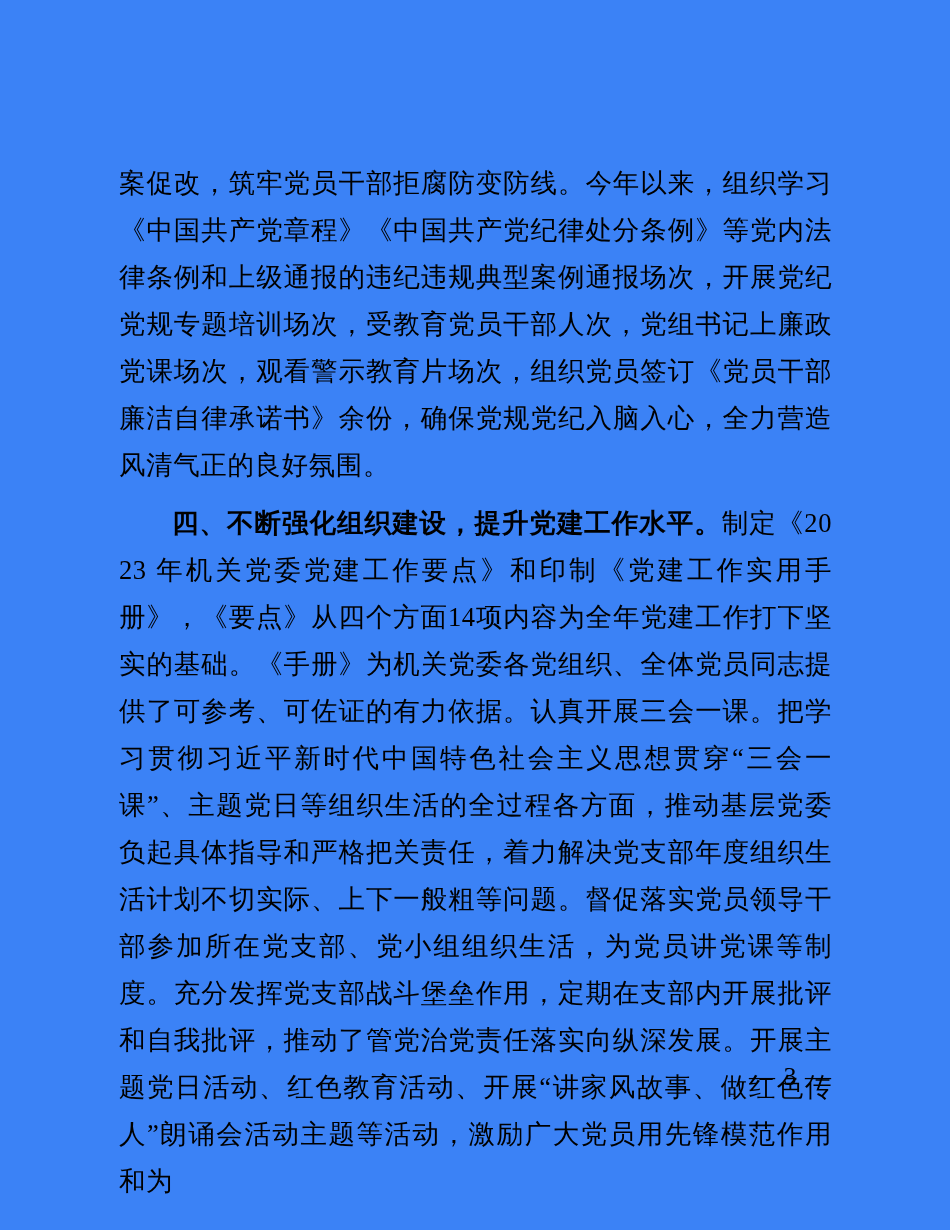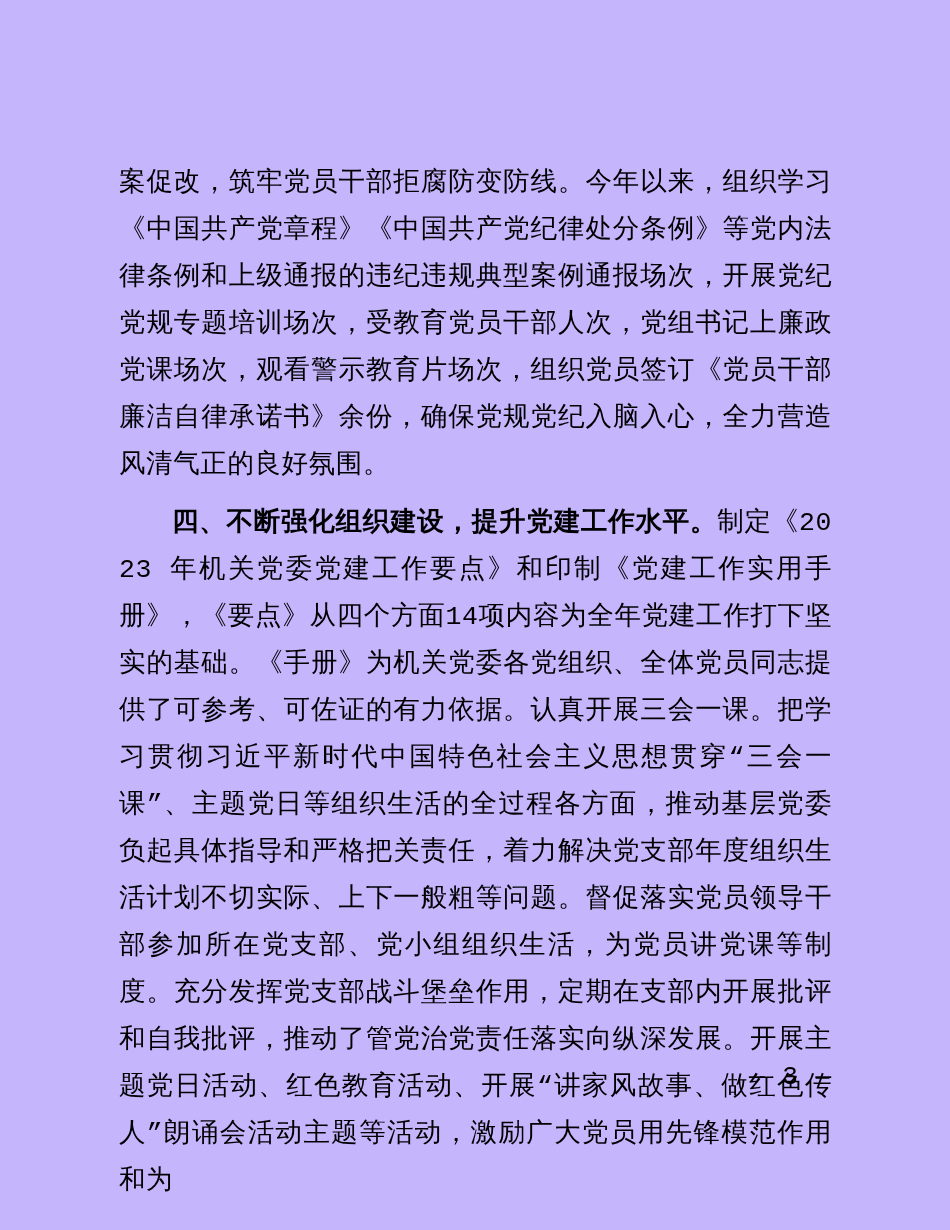--- a/index.html
+++ b/index.html
@@ -8,22 +8,21 @@
     width: 950px;
     height: 1230px;
     position: relative;
     font-family: "Liberation Serif", "DejaVu Serif", serif;
     color: #000000;
     overflow: hidden;
   }
   .page {
     position: absolute;
     inset: 0;
-    background: #c4b5fd;
-    font-family: Liberation Mono, monospace;
+    background: #3b82f6;
   }
   .content {
     position: absolute;
     left: 119px;
     top: 160px;
     width: 713px;
   }
   .para {
     font-size: 26.5px;
     line-height: 47px;

